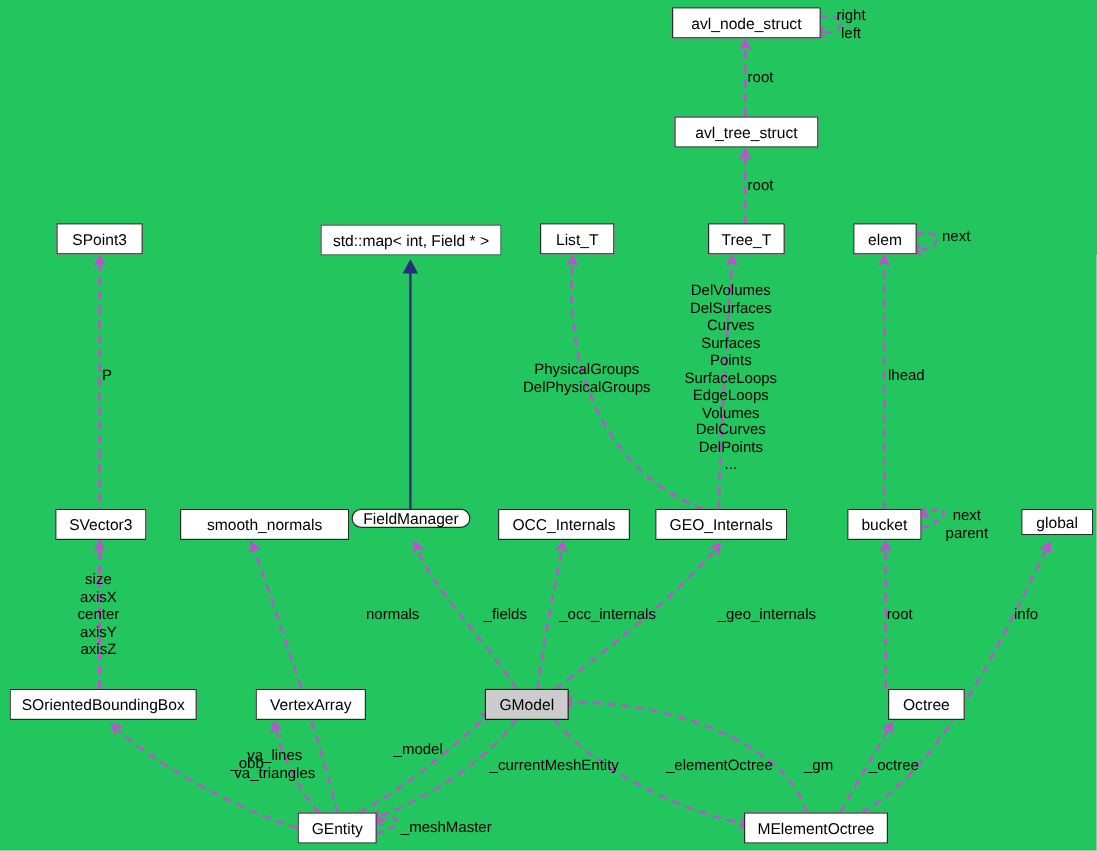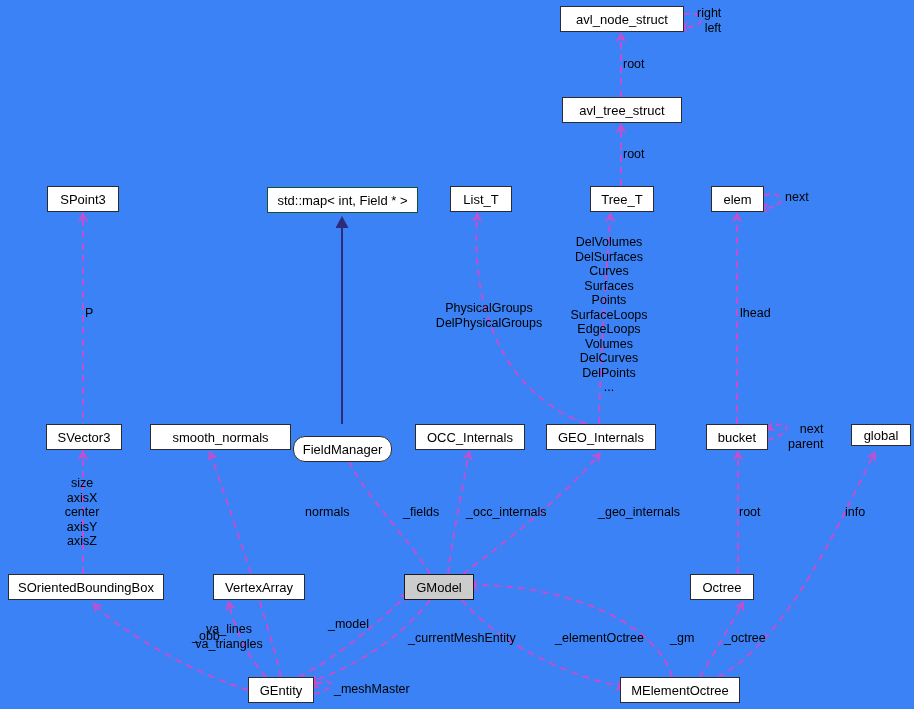--- a/index.html
+++ b/index.html
@@ -1,17 +1,17 @@
 <!DOCTYPE html>
 <html><head>
 <meta charset="utf-8">
 <style>
   html,body{margin:0;padding:0;background:#ffffff;}
   body{font-family:"Liberation Sans","DejaVu Sans",sans-serif;}
-  #canvas{position:relative;width:914px;height:709px;background:#3b82f6;overflow:hidden;}
+  #canvas{position:relative;width:914px;height:709px;background:#22c55e;overflow:hidden;}
   svg#edges{position:absolute;left:0;top:0;width:914px;height:709px;}
 
   .node{
     position:absolute;
     box-sizing:border-box;
     border:1px solid #2b2b2b;
     background:#ffffff;
     color:#000000;
     font-size:13px;
     line-height:1;
@@ -26,21 +26,21 @@
 
   .elabel{
     position:absolute;
     font-size:12.5px;
     color:#000000;
     line-height:14.5px;
     white-space:pre;
     z-index:4;
   }
   .elabel.center{text-align:center;}
-  .elabel.left{text-align:right;}
+  .elabel.left{text-align:center;}
 </style>
 </head>
 <body>
 
 <div id="canvas">
 
   <svg id="edges" viewBox="0 0 914 709">
     <defs>
       <marker id="ah" markerWidth="11" markerHeight="11" refX="2" refY="5.5" orient="auto" markerUnits="userSpaceOnUse">
         <path d="M0,0 L10,5.5 L0,11 L2.6,5.5 Z" fill="#bf50d1"></path>
@@ -128,21 +128,21 @@
       </div>
       <div class="node" style="left: 711px; top: 186px; width: 53px; height: 26px;">
         <span>elem</span>
       </div>
       <div class="node" style="left: 46px; top: 424px; width: 76px; height: 26px;">
         <span>SVector3</span>
       </div>
       <div class="node" style="left: 150px; top: 424px; width: 141px; height: 26px;">
         <span>smooth_normals</span>
       </div>
-      <div class="node" style="left: 293px; top: 436px; width: 99px; height: 26px; border-radius: 12px;">
+      <div class="node" style="left: 293px; top: 424px; width: 99px; height: 16px; border-radius: 12px;">
         <span>FieldManager</span>
       </div>
       <div class="node" style="left: 415px; top: 424px; width: 110px; height: 26px;">
         <span>OCC_Internals</span>
       </div>
       <div class="node" style="left: 546px; top: 424px; width: 110px; height: 26px;">
         <span>GEO_Internals</span>
       </div>
       <div class="node" style="left: 706px; top: 424px; width: 62px; height: 26px;">
         <span>bucket</span>
@@ -152,21 +152,21 @@
       </div>
       <div class="node" style="left: 8px; top: 574px; width: 156px; height: 26px;">
         <span>SOrientedBoundingBox</span>
       </div>
       <div class="node" style="left: 185px; top: 574px; width: 92px; height: 26px; margin-left: 28px;">
         <span>VertexArray</span>
       </div>
       <div class="node highlight" style="left: 404px; top: 574px; width: 70px; height: 26px;">
         <span>GModel</span>
       </div>
-      <div class="node" style="left: 690px; top: 574px; width: 64px; height: 26px;">
+      <div class="node" style="left: 740px; top: 574px; width: 64px; height: 26px;">
         <span>Octree</span>
       </div>
       <div class="node" style="left: 248px; top: 677px; width: 66px; height: 26px;">
         <span>GEntity</span>
       </div>
       <div class="node" style="left: 620px; top: 677px; width: 120px; height: 26px;">
         <span>MElementOctree</span>
       </div>
     </div>
 

